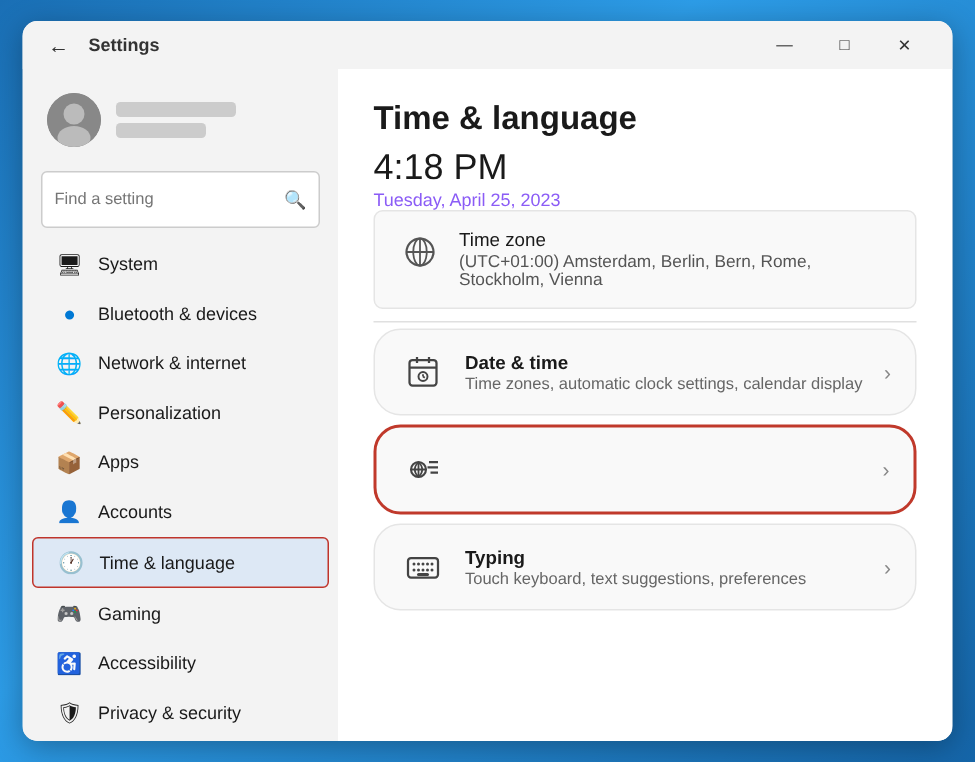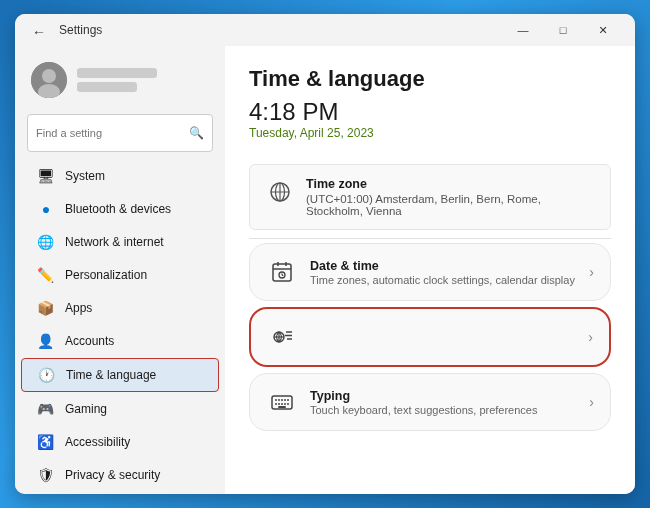--- a/index.html
+++ b/index.html
@@ -44,21 +44,21 @@
       align-items: center;
       justify-content: center;
       border-radius: 4px;
       cursor: pointer;
       font-size: 14px;
       color: #333;
     }
     .title-bar-title {
       font-size: 12px;
       color: #333;
-      font-weight: 400;
+      font-weight: 700;
       text-align: right;
     }
     .title-bar-controls {
       display: flex;
       gap: 0;
     }
     .ctrl-btn {
       width: 40px;
       height: 28px;
       display: flex;
@@ -166,22 +166,22 @@
     }
     .current-time {
       font-size: 24px;
       font-weight: 300;
       color: #1a1a1a;
       line-height: 1;
       margin-bottom: 2px;
     }
     .current-date {
       font-size: 12px;
-      color: #4d7c0f;
-      margin-bottom: 24px;
+      color: #8b5cf6;
+      margin-bottom: 0;
     }
     .info-card {
       background: #f9f9f9;
       border: 1px solid #e5e5e5;
       border-radius: 6px;
       padding: 12px 16px;
       margin-bottom: 8px;
       display: flex;
       align-items: flex-start;
       gap: 12px;
@@ -193,21 +193,21 @@
       align-items: center;
       justify-content: center;
       flex-shrink: 0;
       font-size: 16px;
       color: #555;
       margin-top: 1px;
     }
     .info-text { flex: 1; }
     .info-label {
       font-size: 12.5px;
-      font-weight: 700;
+      font-weight: 400;
       color: #1a1a1a;
       margin-bottom: 2px;
     }
     .info-value {
       font-size: 11.5px;
       color: #555;
     }
     .menu-card {
       background: #f9f9f9;
       border: 1px solid #e5e5e5;

